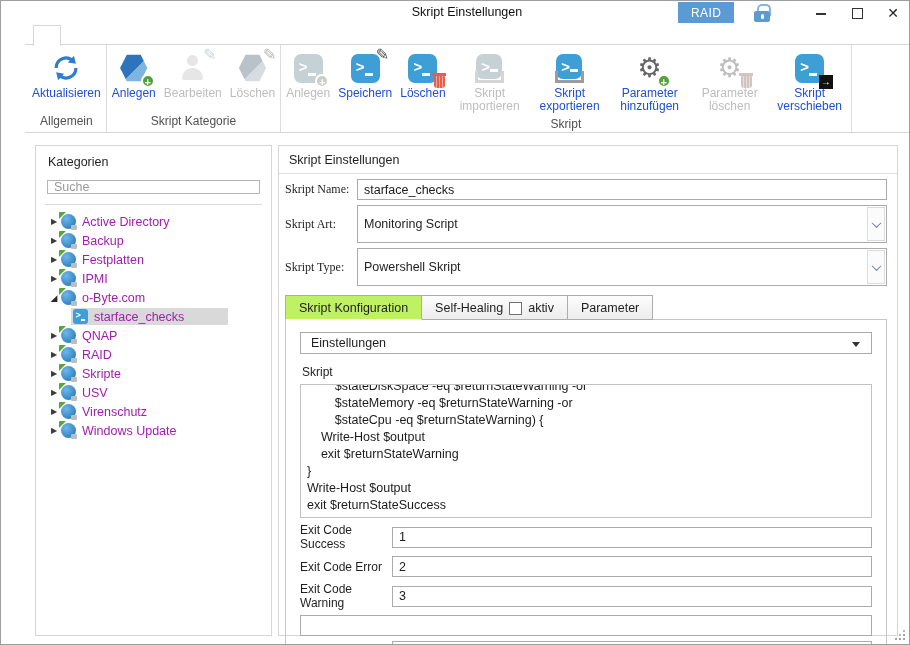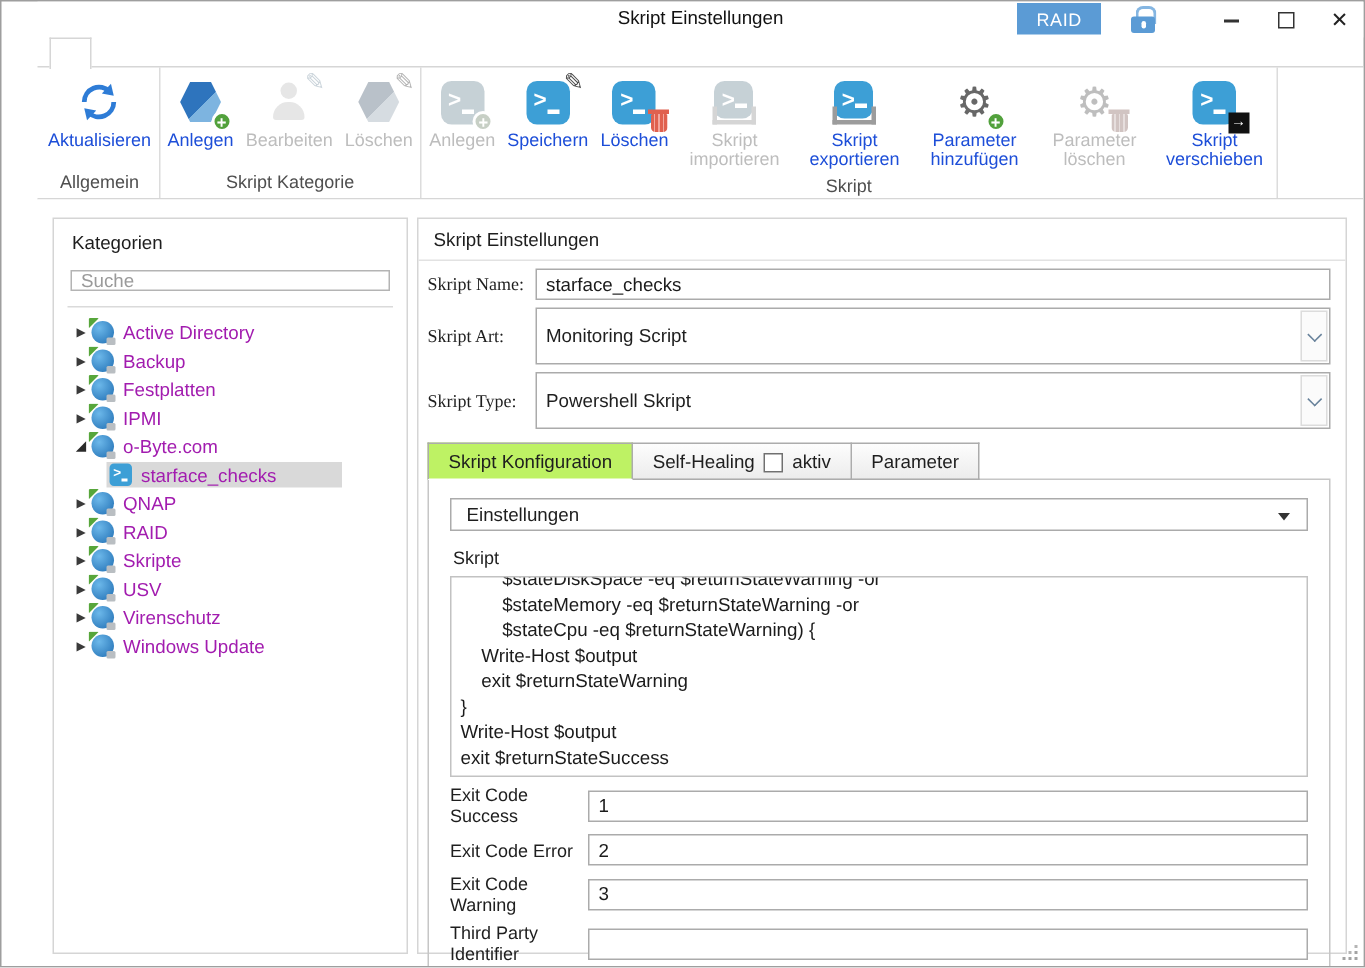--- a/index.html
+++ b/index.html
@@ -393,21 +393,20 @@
         </div>
         <div class="erow">
           <span class="erow-label">Exit Code Error</span>
           <input class="tinput" type="text" value="2" style="">
         </div>
         <div class="erow">
           <span class="erow-label">Exit Code Warning</span>
           <input class="tinput" type="text" value="3" style="">
         </div>
         <div class="erow">
-          <span class="erow-label">Third Party Identifier</span>
           <input class="tinput" type="text" value="" style="">
         </div>
         <div class="erow">
           <span class="erow-label">Article Code</span>
           <input class="tinput" type="text" value="" style="">
         </div>
         <div class="erow">
           <span class="erow-label">UniqueId</span>
           <div class="input-wrap">
             <input type="text" value="" style="">

